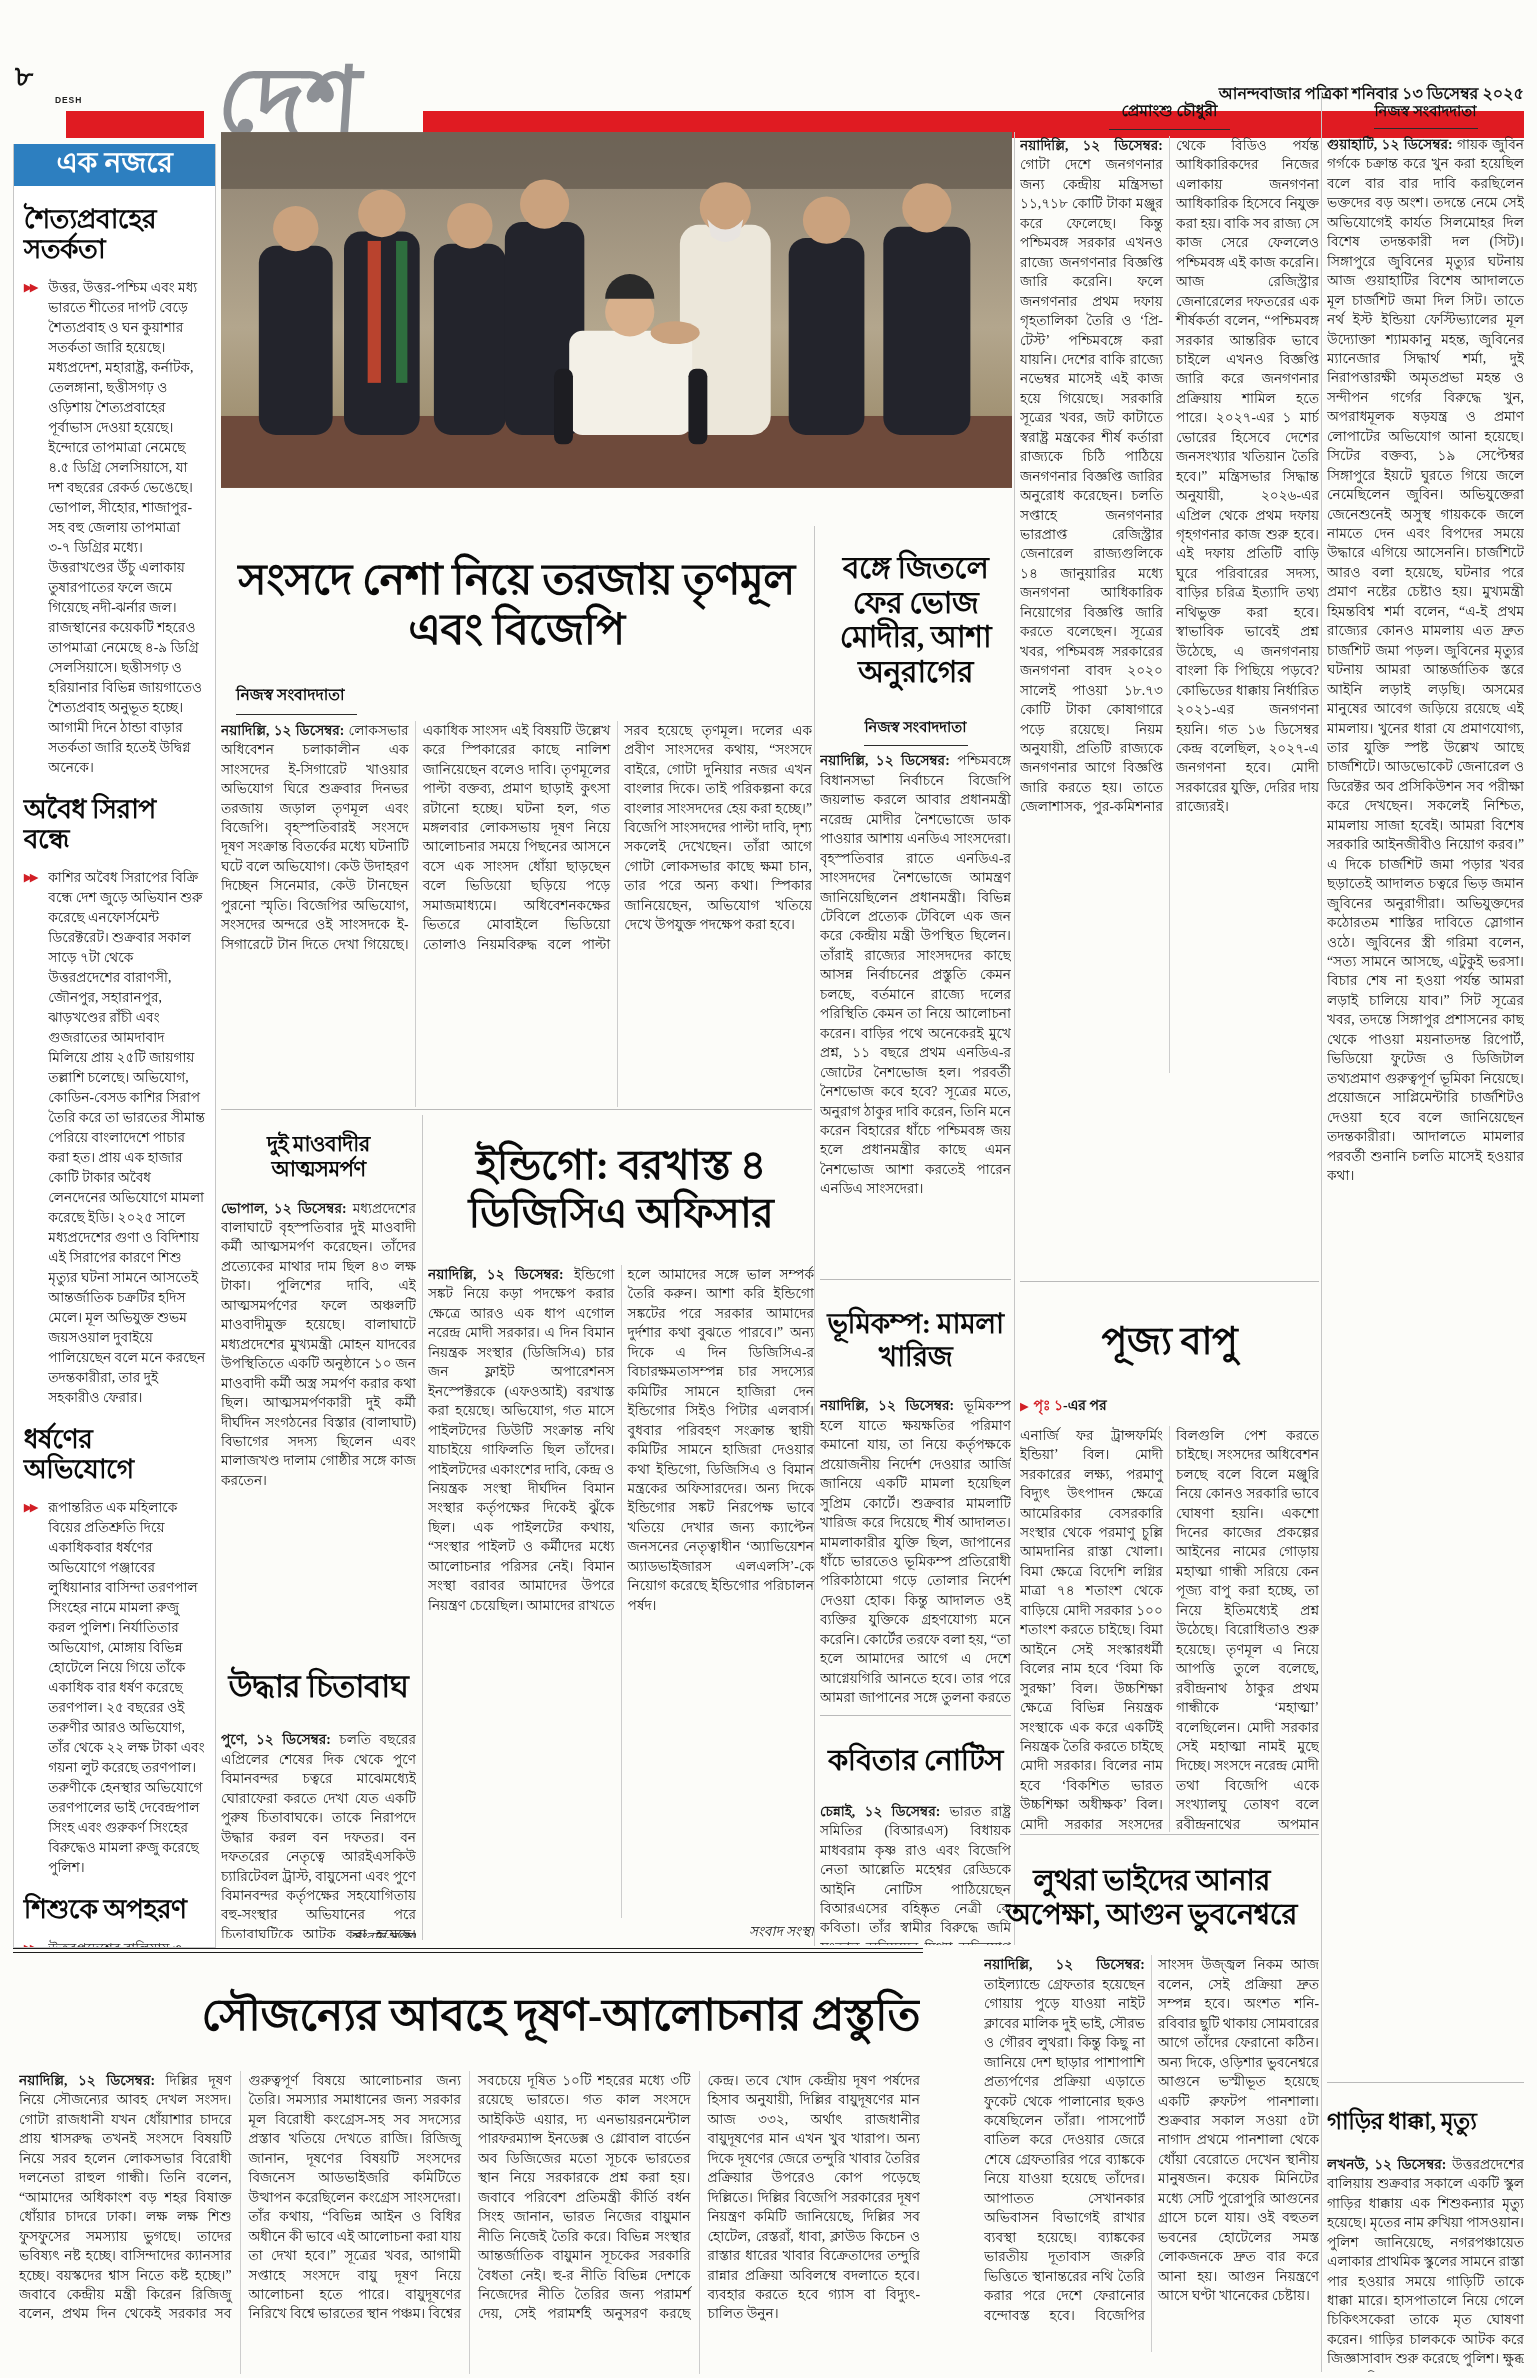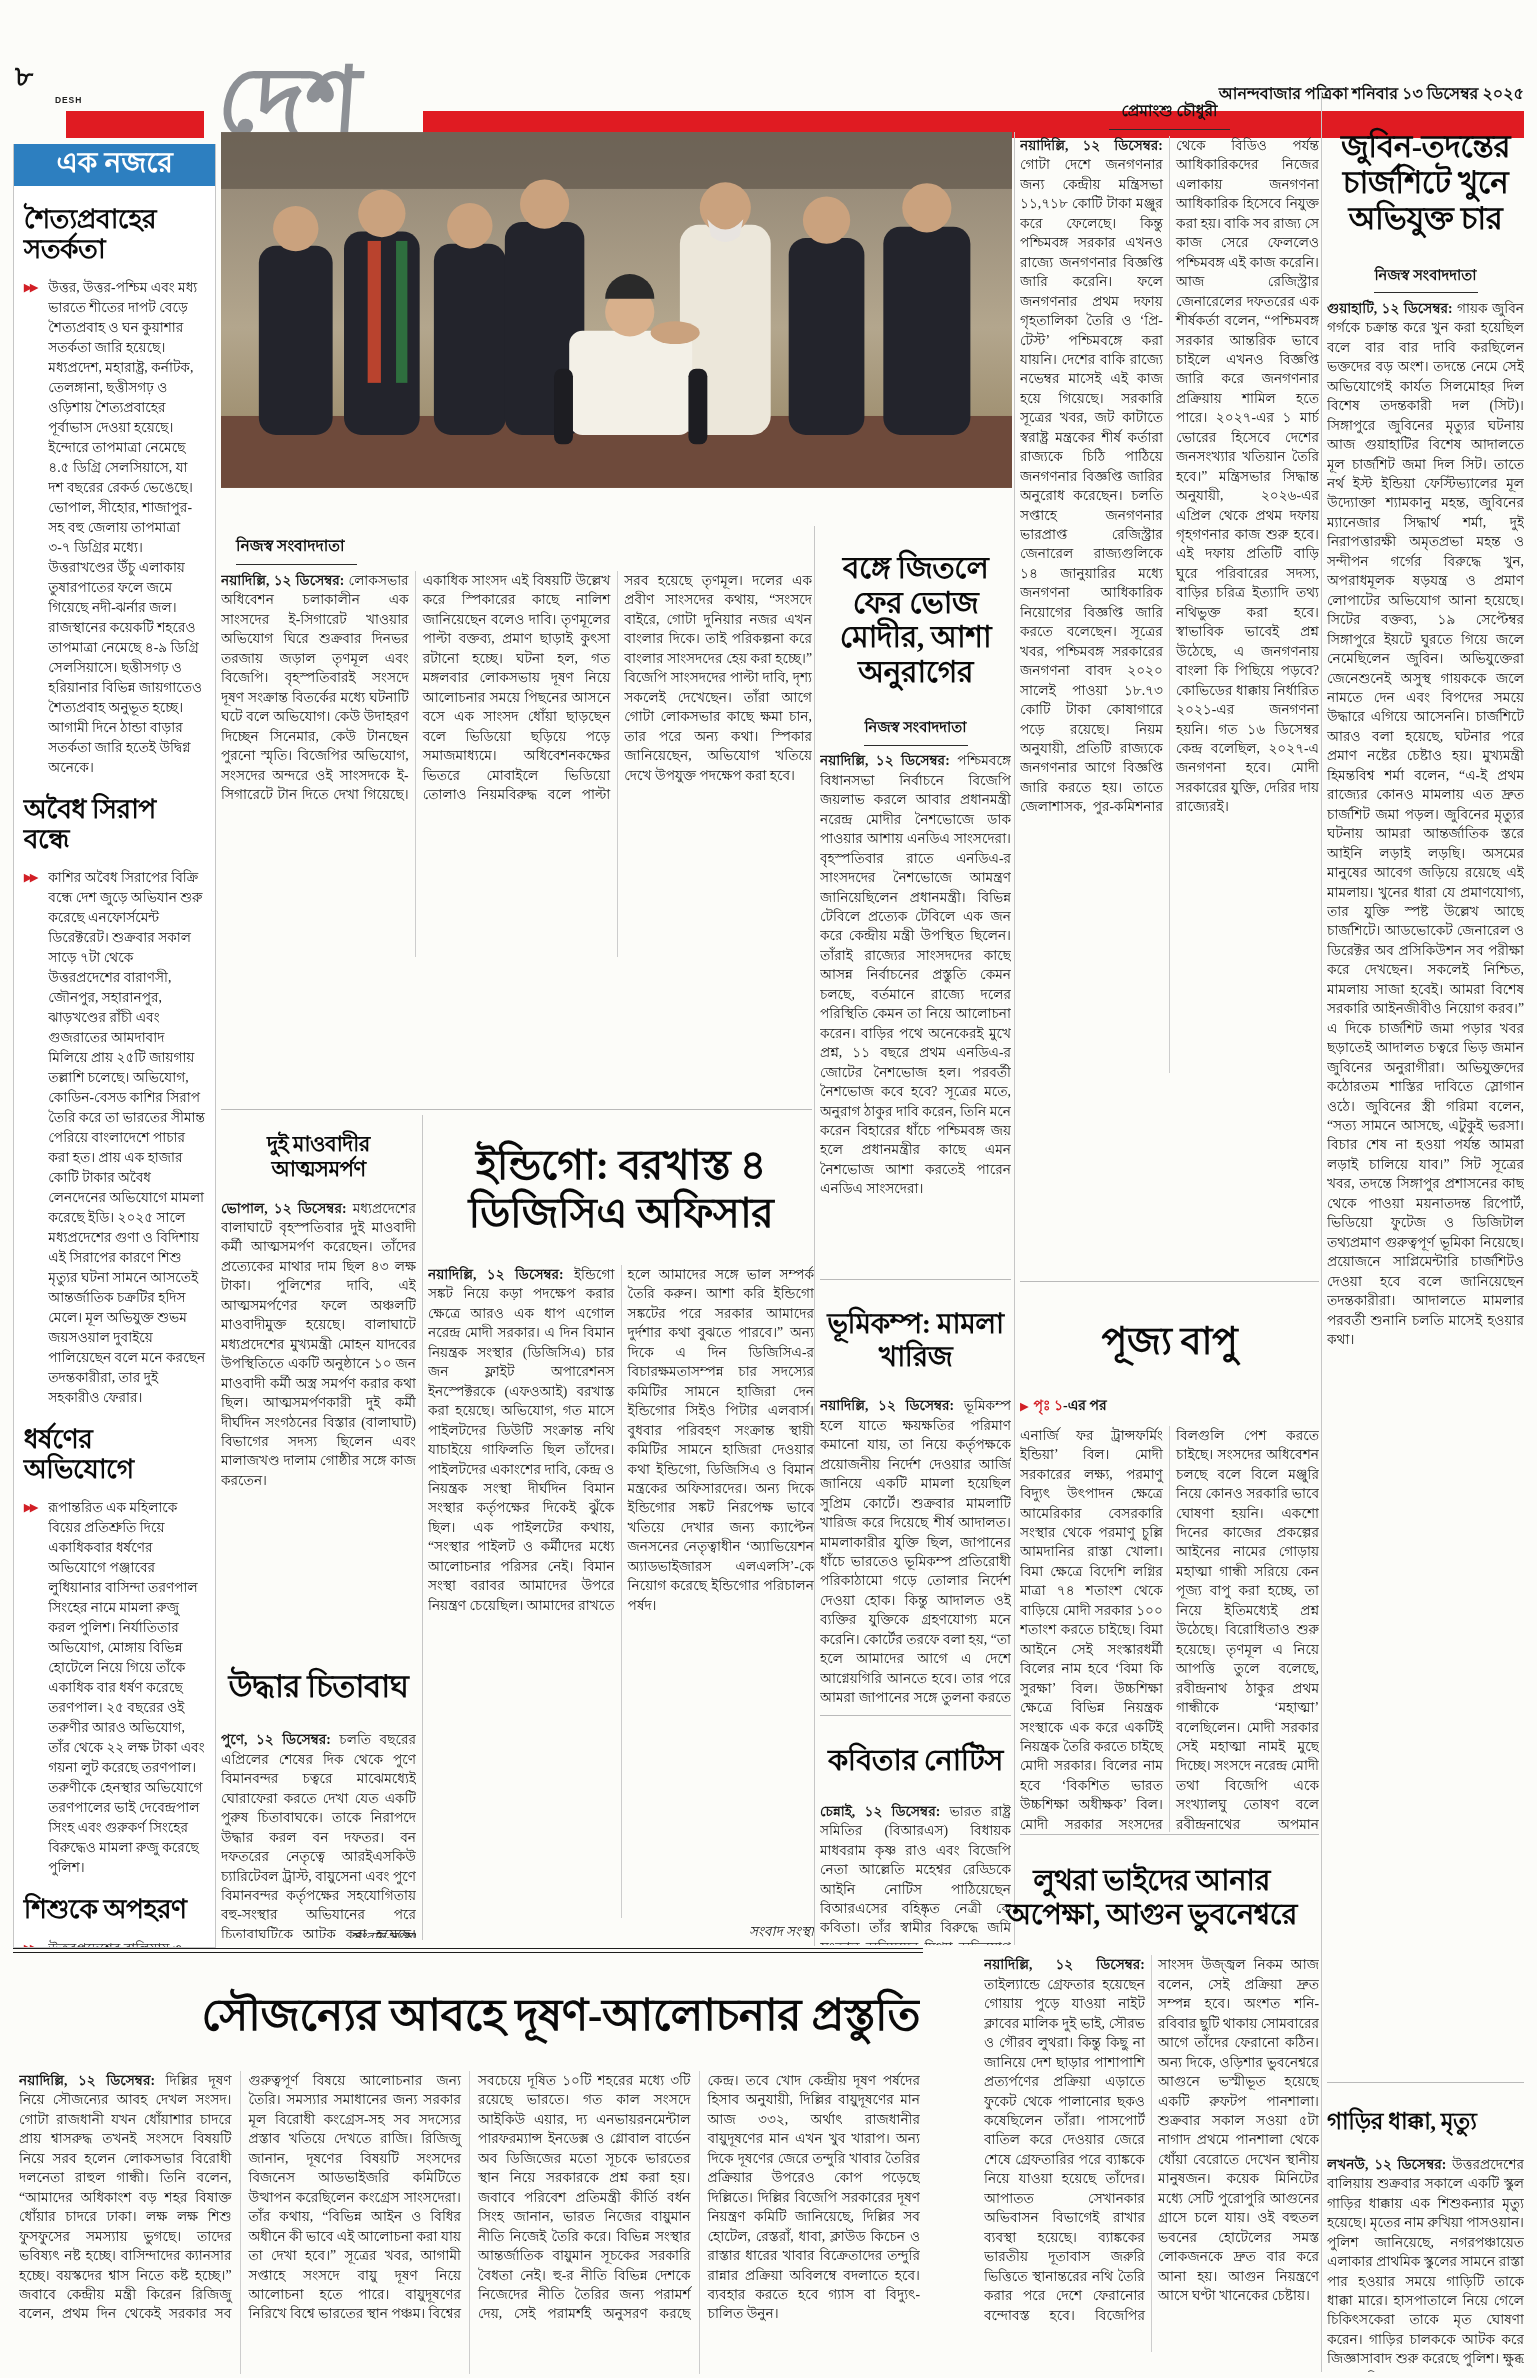--- a/index.html
+++ b/index.html
@@ -114,20 +114,21 @@
     <circle cx="432" cy="190" r="26" fill="#d8b08c"></circle>
     <path d="M406 176 a26 26 0 0 1 52 0 z" fill="#2a2a2a"></path>
     <rect x="352" y="250" width="20" height="80" rx="8" fill="#1d1d22"></rect>
     <rect x="494" y="250" width="20" height="80" rx="8" fill="#1d1d22"></rect>
 
     <ellipse cx="480" cy="212" rx="26" ry="12" fill="#caa27e"></ellipse>
   </svg>
 </figure>
 
 <section class="abs article" style="left:221px;top:526px;width:591px;height:581px;">
+  <h1 class="headline" style="font-size:43px;">সংসদে নেশা নিয়ে তরজায় তৃণমূল এবং বিজেপি</h1>
   <div class="byline-wrap" style="margin-left:15px;">
     <span class="byline">নিজস্ব সংবাদদাতা</span><span class="byline-rule"></span>
   </div>
   <div class="body-text cols3" style="height:386px;">
     <span class="dateline">নয়াদিল্লি, ১২ ডিসেম্বর:</span> <span>লোকসভার অধিবেশন চলাকালীন এক সাংসদের ই-সিগারেট খাওয়ার অভিযোগ ঘিরে শুক্রবার দিনভর তরজায় জড়াল তৃণমূল এবং বিজেপি। বৃহস্পতিবারই সংসদে দূষণ সংক্রান্ত বিতর্কের মধ্যে ঘটনাটি ঘটে বলে অভিযোগ। কেউ উদাহরণ দিচ্ছেন সিনেমার, কেউ টানছেন পুরনো স্মৃতি। বিজেপির অভিযোগ, সংসদের অন্দরে ওই সাংসদকে ই-সিগারেটে টান দিতে দেখা গিয়েছে। একাধিক সাংসদ এই বিষয়টি উল্লেখ করে স্পিকারের কাছে নালিশ জানিয়েছেন বলেও দাবি। তৃণমূলের পাল্টা বক্তব্য, প্রমাণ ছাড়াই কুৎসা রটানো হচ্ছে। ঘটনা হল, গত মঙ্গলবার লোকসভায় দূষণ নিয়ে আলোচনার সময়ে পিছনের আসনে বসে এক সাংসদ ধোঁয়া ছাড়ছেন বলে ভিডিয়ো ছড়িয়ে পড়ে সমাজমাধ্যমে। অধিবেশনকক্ষের ভিতরে মোবাইলে ভিডিয়ো তোলাও নিয়মবিরুদ্ধ বলে পাল্টা সরব হয়েছে তৃণমূল। দলের এক প্রবীণ সাংসদের কথায়, “সংসদে বাইরে, গোটা দুনিয়ার নজর এখন বাংলার দিকে। তাই পরিকল্পনা করে বাংলার সাংসদদের হেয় করা হচ্ছে।” বিজেপি সাংসদদের পাল্টা দাবি, দৃশ্য সকলেই দেখেছেন। তাঁরা আগে গোটা লোকসভার কাছে ক্ষমা চান, তার পরে অন্য কথা। স্পিকার জানিয়েছেন, অভিযোগ খতিয়ে দেখে উপযুক্ত পদক্ষেপ করা হবে।</span>
   </div>
 </section>
 
 <div class="abs hrule" style="left:221px;top:1109px;width:591px;"></div>
 <div class="abs vrule" style="left:814px;top:526px;height:1420px;"></div>
@@ -189,21 +190,20 @@
 <div class="abs hrule" style="left:1020px;top:1834px;width:299px;"></div>
 
 <section class="abs article" style="left:984px;top:1840px;width:335px;height:532px;">
   <h2 class="headline" style="font-size:29px;">লুথরা ভাইদের আনার অপেক্ষা, আগুন ভুবনেশ্বরে</h2>
   <div class="body-text cols2" style="margin-top:9.5px;height:397px;">
     <span class="dateline">নয়াদিল্লি, ১২ ডিসেম্বর:</span> <span>তাইল্যান্ডে গ্রেফতার হয়েছেন গোয়ায় পুড়ে যাওয়া নাইট ক্লাবের মালিক দুই ভাই, সৌরভ ও গৌরব লুথরা। কিন্তু কিছু না জানিয়ে দেশ ছাড়ার পাশাপাশি প্রত্যর্পণের প্রক্রিয়া এড়াতে ফুকেট থেকে পালানোর ছকও কষেছিলেন তাঁরা। পাসপোর্ট বাতিল করে দেওয়ার জেরে শেষে গ্রেফতারির পরে ব্যাঙ্ককে নিয়ে যাওয়া হয়েছে তাঁদের। আপাতত সেখানকার অভিবাসন বিভাগেই রাখার ব্যবস্থা হয়েছে। ব্যাঙ্ককের ভারতীয় দূতাবাস জরুরি ভিত্তিতে স্থানান্তরের নথি তৈরি করার পরে দেশে ফেরানোর বন্দোবস্ত হবে। বিজেপির সাংসদ উজ্জ্বল নিকম আজ বলেন, সেই প্রক্রিয়া দ্রুত সম্পন্ন হবে। অংশত শনি-রবিবার ছুটি থাকায় সোমবারের আগে তাঁদের ফেরানো কঠিন। অন্য দিকে, ওড়িশার ভুবনেশ্বরে আগুনে ভস্মীভূত হয়েছে একটি রুফটপ পানশালা। শুক্রবার সকাল সওয়া ৫টা নাগাদ প্রথমে পানশালা থেকে ধোঁয়া বেরোতে দেখেন স্থানীয় মানুষজন। কয়েক মিনিটের মধ্যে সেটি পুরোপুরি আগুনের গ্রাসে চলে যায়। ওই বহুতল ভবনের হোটেলের সমস্ত লোকজনকে দ্রুত বার করে আনা হয়। আগুন নিয়ন্ত্রণে আসে ঘণ্টা খানেকের চেষ্টায়।</span>
   </div>
 </section>
 
 <section class="abs article centered" style="left:1327px;top:91px;width:197px;height:1987px;">
-  <h2 class="headline" style="font-size:31px;margin-top:38px;">জুবিন-তদন্তের চার্জশিটে খুনে অভিযুক্ত চার</h2>
   <div class="byline-wrap">
     <span class="byline" style="font-size:14.7px;">নিজস্ব সংবাদদাতা</span><span class="byline-rule" style="width:104px;"></span>
   </div>
   <div class="body-text" style="height:1694px;">
     <span class="dateline">গুয়াহাটি, ১২ ডিসেম্বর:</span> <span>গায়ক জুবিন গর্গকে চক্রান্ত করে খুন করা হয়েছিল বলে বার বার দাবি করছিলেন ভক্তদের বড় অংশ। তদন্তে নেমে সেই অভিযোগেই কার্যত সিলমোহর দিল বিশেষ তদন্তকারী দল (সিট)। সিঙ্গাপুরে জুবিনের মৃত্যুর ঘটনায় আজ গুয়াহাটির বিশেষ আদালতে মূল চার্জশিট জমা দিল সিট। তাতে নর্থ ইস্ট ইন্ডিয়া ফেস্টিভ্যালের মূল উদ্যোক্তা শ্যামকানু মহন্ত, জুবিনের ম্যানেজার সিদ্ধার্থ শর্মা, দুই নিরাপত্তারক্ষী অমৃতপ্রভা মহন্ত ও সন্দীপন গর্গের বিরুদ্ধে খুন, অপরাধমূলক ষড়যন্ত্র ও প্রমাণ লোপাটের অভিযোগ আনা হয়েছে। সিটের বক্তব্য, ১৯ সেপ্টেম্বর সিঙ্গাপুরে ইয়টে ঘুরতে গিয়ে জলে নেমেছিলেন জুবিন। অভিযুক্তেরা জেনেশুনেই অসুস্থ গায়ককে জলে নামতে দেন এবং বিপদের সময়ে উদ্ধারে এগিয়ে আসেননি। চার্জশিটে আরও বলা হয়েছে, ঘটনার পরে প্রমাণ নষ্টের চেষ্টাও হয়। মুখ্যমন্ত্রী হিমন্তবিশ্ব শর্মা বলেন, “এ-ই প্রথম রাজ্যের কোনও মামলায় এত দ্রুত চার্জশিট জমা পড়ল। জুবিনের মৃত্যুর ঘটনায় আমরা আন্তর্জাতিক স্তরে আইনি লড়াই লড়ছি। অসমের মানুষের আবেগ জড়িয়ে রয়েছে এই মামলায়। খুনের ধারা যে প্রমাণযোগ্য, তার যুক্তি স্পষ্ট উল্লেখ আছে চার্জশিটে। আডভোকেট জেনারেল ও ডিরেক্টর অব প্রসিকিউশন সব পরীক্ষা করে দেখছেন। সকলেই নিশ্চিত, মামলায় সাজা হবেই। আমরা বিশেষ সরকারি আইনজীবীও নিয়োগ করব।” এ দিকে চার্জশিট জমা পড়ার খবর ছড়াতেই আদালত চত্বরে ভিড় জমান জুবিনের অনুরাগীরা। অভিযুক্তদের কঠোরতম শাস্তির দাবিতে স্লোগান ওঠে। জুবিনের স্ত্রী গরিমা বলেন, “সত্য সামনে আসছে, এটুকুই ভরসা। বিচার শেষ না হওয়া পর্যন্ত আমরা লড়াই চালিয়ে যাব।” সিট সূত্রের খবর, তদন্তে সিঙ্গাপুর প্রশাসনের কাছ থেকে পাওয়া ময়নাতদন্ত রিপোর্ট, ভিডিয়ো ফুটেজ ও ডিজিটাল তথ্যপ্রমাণ গুরুত্বপূর্ণ ভূমিকা নিয়েছে। প্রয়োজনে সাপ্লিমেন্টারি চার্জশিটও দেওয়া হবে বলে জানিয়েছেন তদন্তকারীরা। আদালতে মামলার পরবর্তী শুনানি চলতি মাসেই হওয়ার কথা।</span>
   </div>
 </section>
 
 <div class="abs hrule" style="left:1327px;top:2082px;width:197px;"></div>
 

